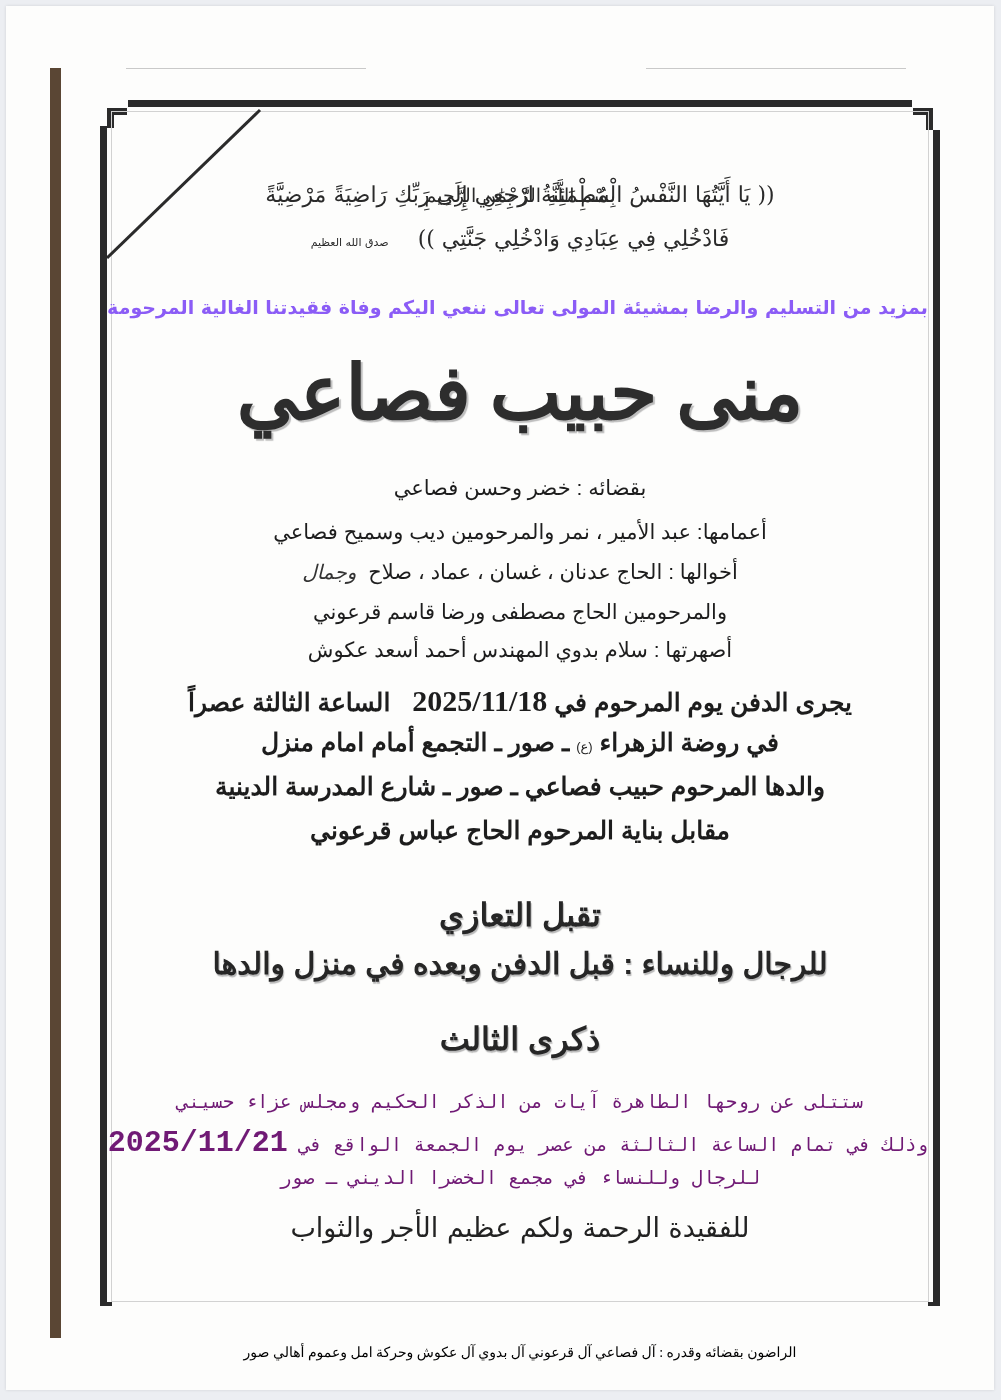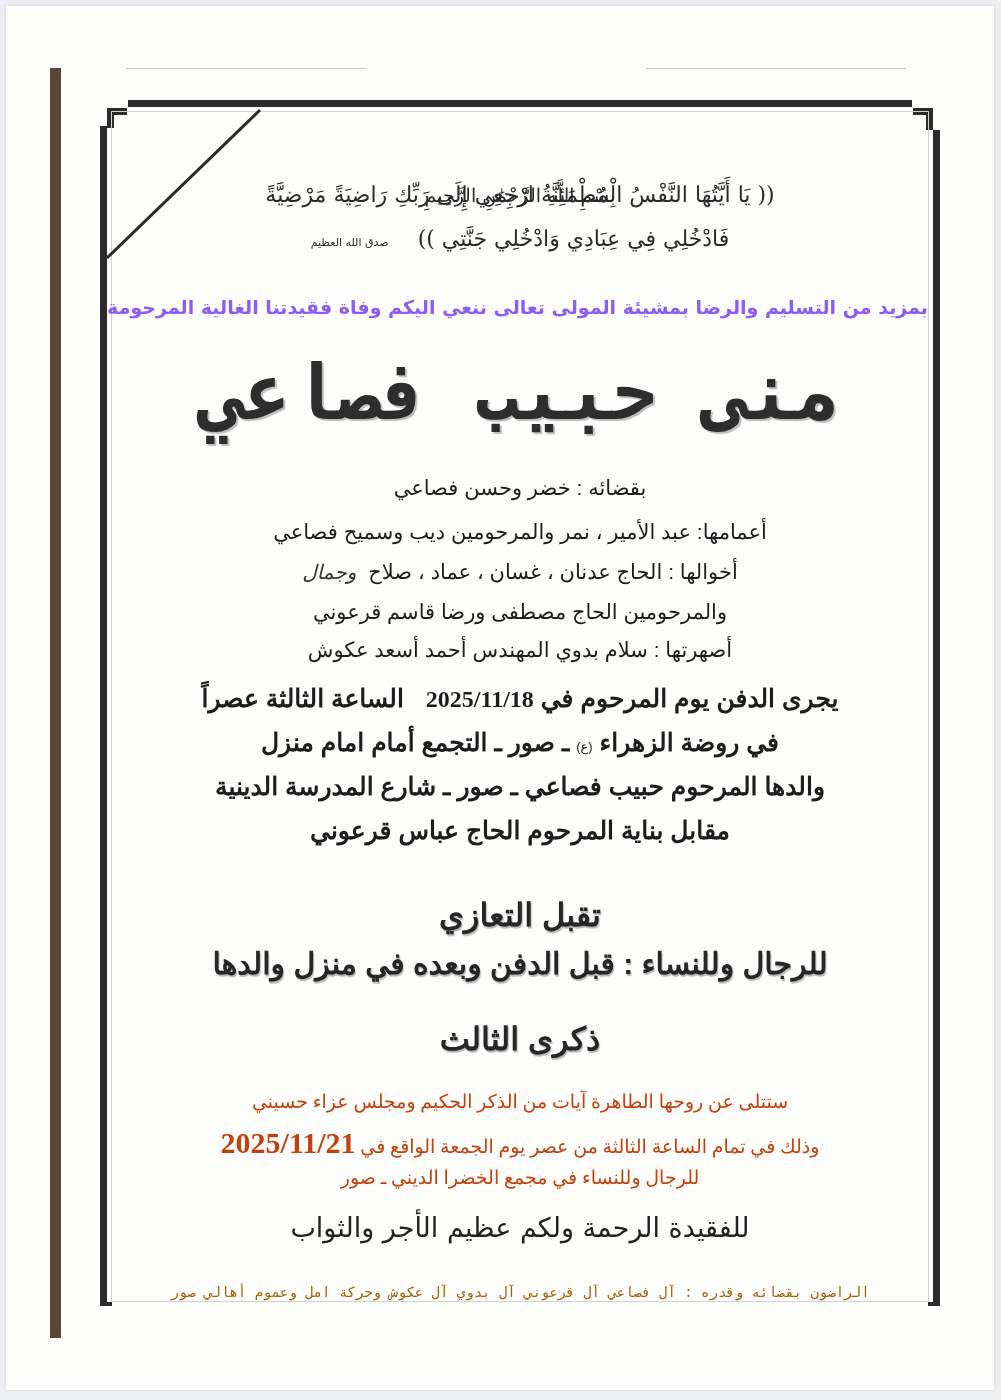--- a/index.html
+++ b/index.html
@@ -102,21 +102,21 @@
     }
     .intro {
       top: 176px;
       font-family: "DejaVu Sans", sans-serif;
       font-weight: bold;
       font-size: 19px;
       color: #8b5cf6;
     }
     .deceased-name {
       top: 228px;
-      font-family: Liberation Mono, monospace;
+      font-family: Liberation Serif, serif;
       font-weight: bold;
       font-size: 76px;
       color: #2d2d2d;
       text-shadow: 2px 2px 1px #bdbdbd;
       letter-spacing: -1px;
     }
     .family {
       font-family: "Liberation Sans", sans-serif;
       font-size: 21px;
       color: #1d1d1d;
@@ -132,21 +132,21 @@
       color: #333;
       font-size: 20px;
       margin-right: 6px;
     }
     .burial {
       font-family: "Liberation Sans", sans-serif;
       font-weight: bold;
       font-size: 25px;
       color: #1d1d1d;
     }
-    .burial .date { font-family: "Liberation Serif", serif; font-size: 24px; margin-left: 15px; }
+    .burial .date { font-family: "Liberation Serif", serif; font-size: 30px; margin-left: 15px; }
     .burial .small { font-size: 13px; font-weight: normal; }
     .b1 { top: 564px; }
     .b2 { top: 608px; }
     .b3 { top: 652px; }
     .b4 { top: 696px; }
     .heading {
       font-family: "Liberation Sans", sans-serif;
       font-weight: bold;
       font-size: 32px;
       color: #262626;
@@ -156,40 +156,40 @@
     .condolence-text {
       top: 826px;
       font-family: "Liberation Sans", sans-serif;
       font-weight: bold;
       font-size: 30px;
       color: #262626;
       text-shadow: 1px 2px 1px #b8b8b8;
     }
     .h-third { top: 900px; }
     .third {
-      font-family: Liberation Serif, serif;
+      font-family: Liberation Mono, monospace;
       font-size: 19px;
-      color: #c2410c;
+      color: #701a75;
     }
     .third .date { font-weight: bold; font-size: 30px; }
     .t1 { top: 970px; }
     .t2 { top: 1006px; }
     .t3 { top: 1046px; }
     .closing {
       top: 1092px;
       font-family: "DejaVu Sans", sans-serif;
       font-size: 27px;
       color: #222;
       letter-spacing: -0.5px;
     }
     .mourners {
-      top: 1164px;
-      font-family: Liberation Mono, monospace;
+      top: 1224px;
+      font-family: Liberation Serif, serif;
       font-size: 14px;
-      color: #a16207;
+      color: #000000;
     }
   </style>
 </head>
 <body>
 
 <div class="page">
   <div class="brown-strip"></div>
   <div class="top-rule" style="left:120px; width:240px;"></div>
   <div class="top-rule" style="left:640px; width:260px;"></div>
 </div>

